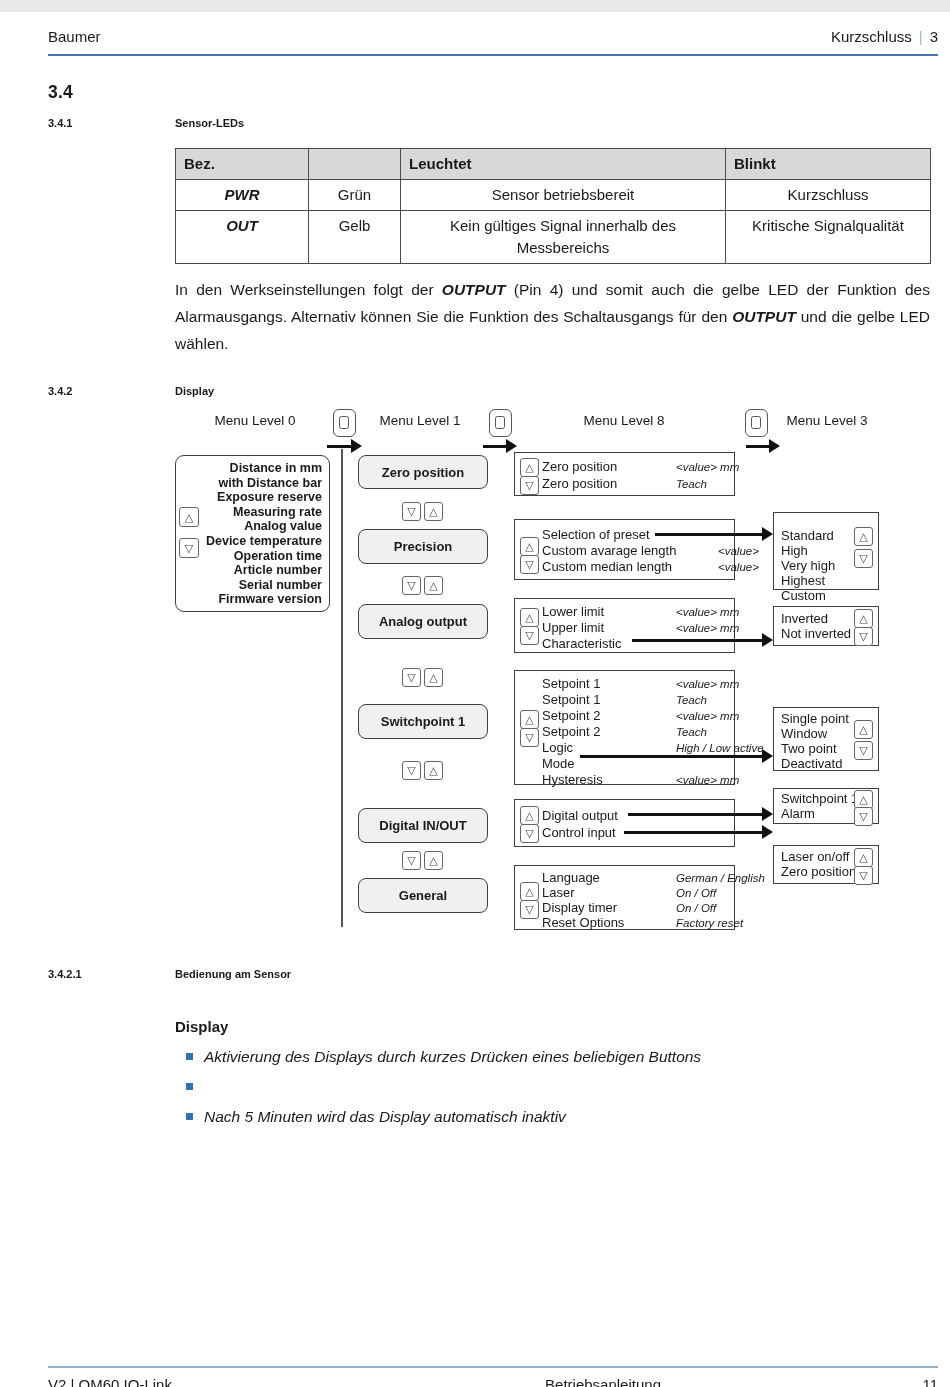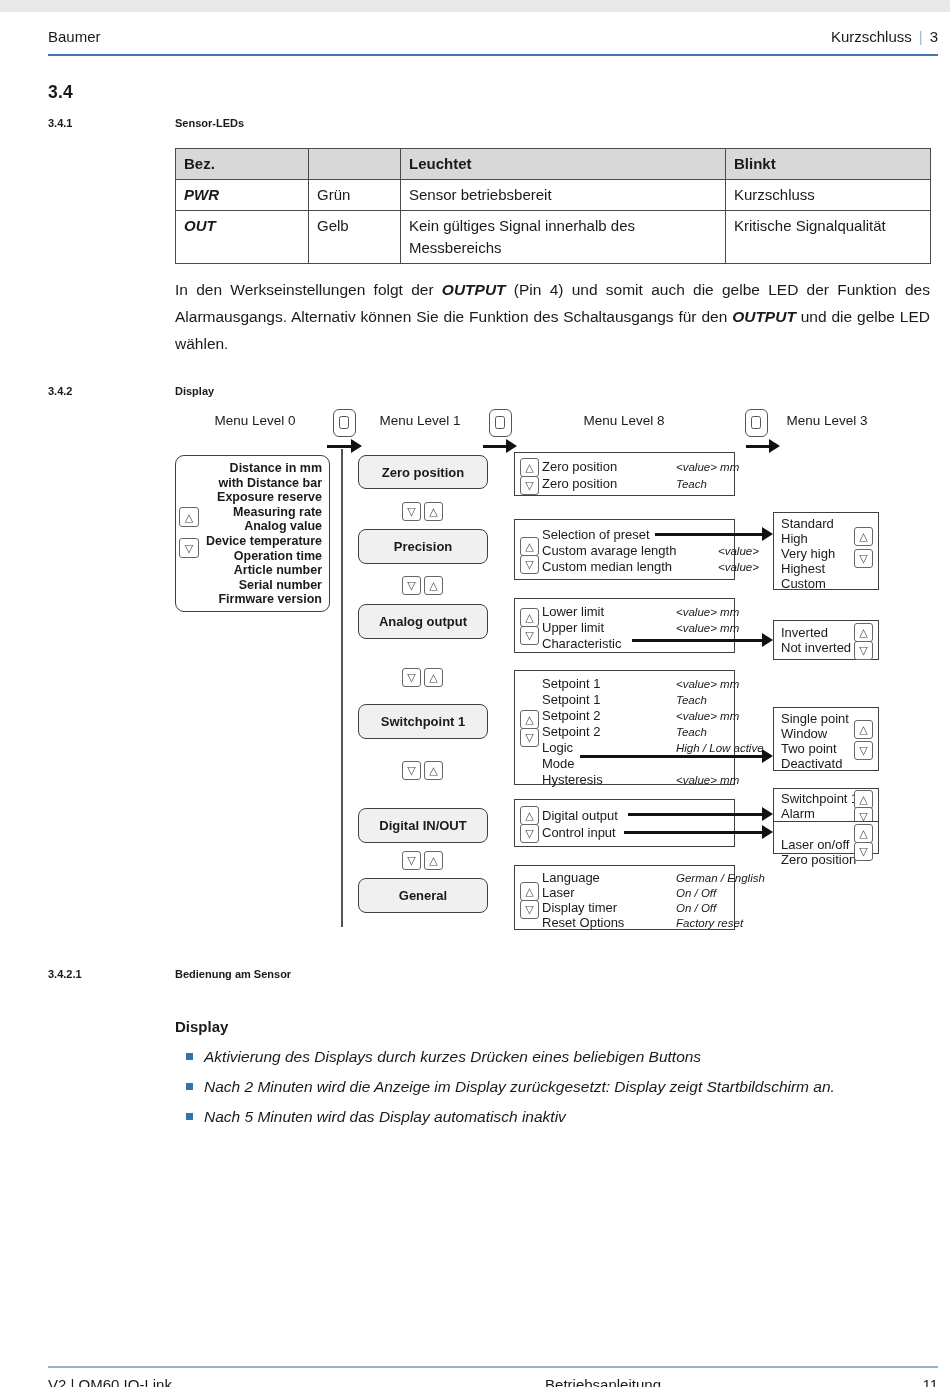--- a/index.html
+++ b/index.html
@@ -23,21 +23,21 @@
   
   .h1 { font-size:17.5px; font-weight:bold; letter-spacing:.2px; }
   .h2 { font-size:11px; font-weight:bold; }
   .num { left:48px; }
   .ttl { left:175px; }
 
   
   .ledtable { position:absolute; left:175px; top:136px; border-collapse:collapse; table-layout:fixed; width:755px; font-size:15px; }
   .ledtable td { border:1px solid #4a4a4a; padding:4px 8px; vertical-align:top; line-height:22px; }
   .ledtable tr.thead td { background:#d8d8d8; font-weight:bold; height:22px; }
-  .ledtable tr.r td { height:21px; }
+  .ledtable tr.r td { height:21px;text-align:center; }
   .bi { font-weight:bold; font-style:italic; }
 
   
   .para { left:175px; top:264px; width:755px; font-size:15.5px; line-height:27px; text-align:justify; }
 
   
   .diagram { left:0; top:393px; width:950px; height:540px; }
   .lvl-label { top:8px; width:130px; text-align:center; font-size:13.5px; white-space:nowrap; }
   .lvlbtn { top:4px; width:21px; height:26px; border:1.5px solid #555; border-radius:6px; background:#fff; }
   .lvlbtn::after { content:""; position:absolute; left:5px; top:6px; width:8px; height:11px; border:1.5px solid #555; border-radius:2.5px; }
@@ -223,31 +223,31 @@
       <div class="l2row" style="top:34px"><span>Display timer</span><span class="l2v">On / Off</span></div>
       <div class="l2row" style="top:49px"><span>Reset Options</span><span class="l2v">Factory reset</span></div>
     </div>
 
     <div class="abs conn" style="left:655px;top:128px;width:107px"></div>
     <div class="abs conn" style="left:632px;top:234px;width:130px"></div>
     <div class="abs conn" style="left:580px;top:350px;width:182px"></div>
     <div class="abs conn" style="left:628px;top:408px;width:134px"></div>
     <div class="abs conn" style="left:624px;top:426px;width:138px"></div>
 
-    <div class="abs l3box" style="top:107px;height:78px;padding-top:3px">
+    <div class="abs l3box" style="top:107px;height:78px;padding-top:15px">
       <div class="l3i">Standard</div>
       <div class="l3i">High</div>
       <div class="l3i">Very high</div>
       <div class="l3i">Highest</div>
       <div class="l3i">Custom</div>
       <div class="abs sqbtn" style="left:80px;top:14px">△</div>
       <div class="abs sqbtn" style="left:80px;top:36px">▽</div>
     </div>
 
-    <div class="abs l3box" style="top:215px;height:40px;padding-top:4px">
+    <div class="abs l3box" style="top:201px;height:40px;padding-top:4px">
       <div class="l3i">Inverted</div>
       <div class="l3i">Not inverted</div>
       <div class="abs sqbtn" style="left:80px;top:2px">△</div>
       <div class="abs sqbtn" style="left:80px;top:20px">▽</div>
     </div>
 
     <div class="abs l3box" style="top:302px;height:64px;padding-top:3px">
       <div class="l3i">Single point</div>
       <div class="l3i">Window</div>
       <div class="l3i">Two point</div>
@@ -256,42 +256,41 @@
       <div class="abs sqbtn" style="left:80px;top:33px">▽</div>
     </div>
 
     <div class="abs l3box" style="top:383px;height:36px;padding-top:2px">
       <div class="l3i">Switchpoint 1</div>
       <div class="l3i">Alarm</div>
       <div class="abs sqbtn" style="left:80px;top:1px">△</div>
       <div class="abs sqbtn" style="left:80px;top:18px">▽</div>
     </div>
 
-    <div class="abs l3box" style="top:416px;height:33px;padding-top:15px">
+    <div class="abs l3box" style="top:440px;height:39px;padding-top:3px">
       <div class="l3i">Laser on/off</div>
       <div class="l3i">Zero position</div>
       <div class="abs sqbtn" style="left:80px;top:2px">△</div>
       <div class="abs sqbtn" style="left:80px;top:20px">▽</div>
     </div>
 
   </div>
 
   <div class="abs h2 num" style="top:956px">3.4.2.1</div>
   <div class="abs h2 ttl" style="top:956px">Bedienung am Sensor</div>
 
   <div class="abs subh">Display</div>
 
   <div class="abs bullets">
     <div class="bullet-row">
       <span class="bullet-sq"></span>
       <span class="bullet-tx">Aktivierung des Displays durch kurzes Drücken eines beliebigen Buttons</span>
     </div>
     <div class="bullet-row">
       <span class="bullet-sq"></span>
-      <span class="bullet-tx">Nach 2 Minuten wird die Anzeige im Display zurückgesetzt: Display zeigt Startbildschirm an.</span>
     </div>
     <div class="bullet-row">
       <span class="bullet-sq"></span>
       <span class="bullet-tx">Nach 5 Minuten wird das Display automatisch inaktiv</span>
     </div>
   </div>
 
   <div class="abs ftr-rule"></div>
   <div class="abs ftr-left">V2 | OM60 IO-Link</div>
   <div class="abs ftr-center">Betriebsanleitung</div>

